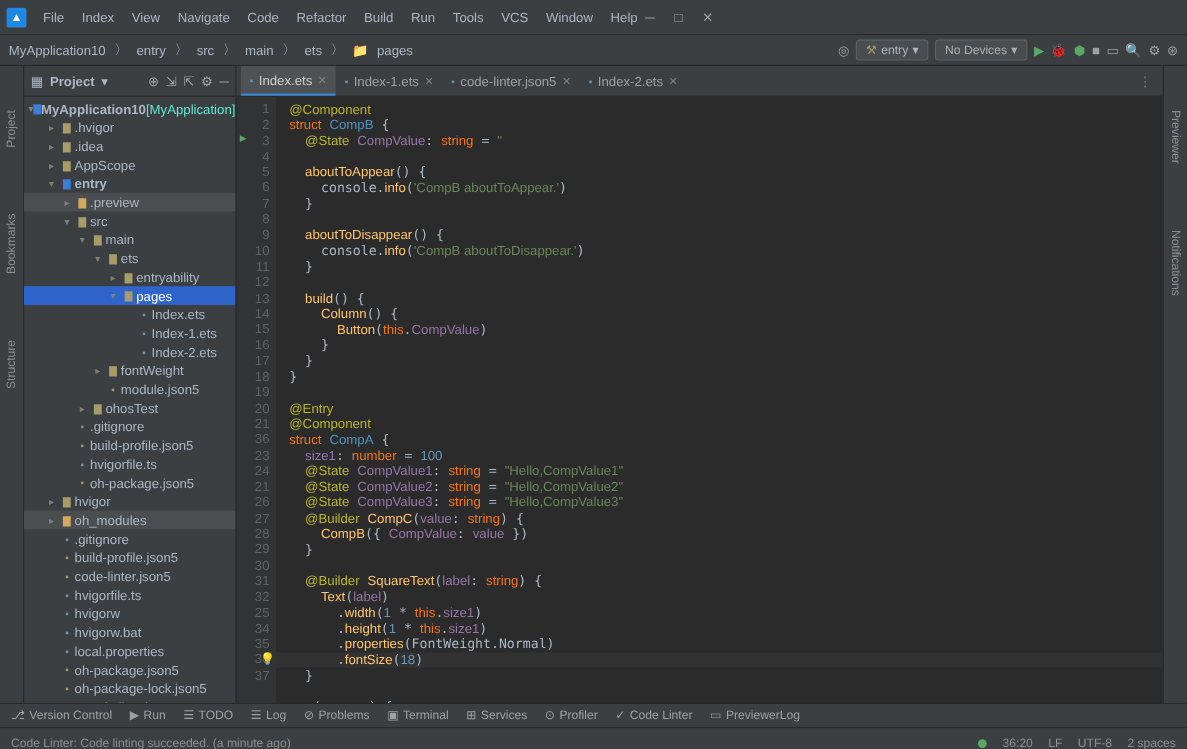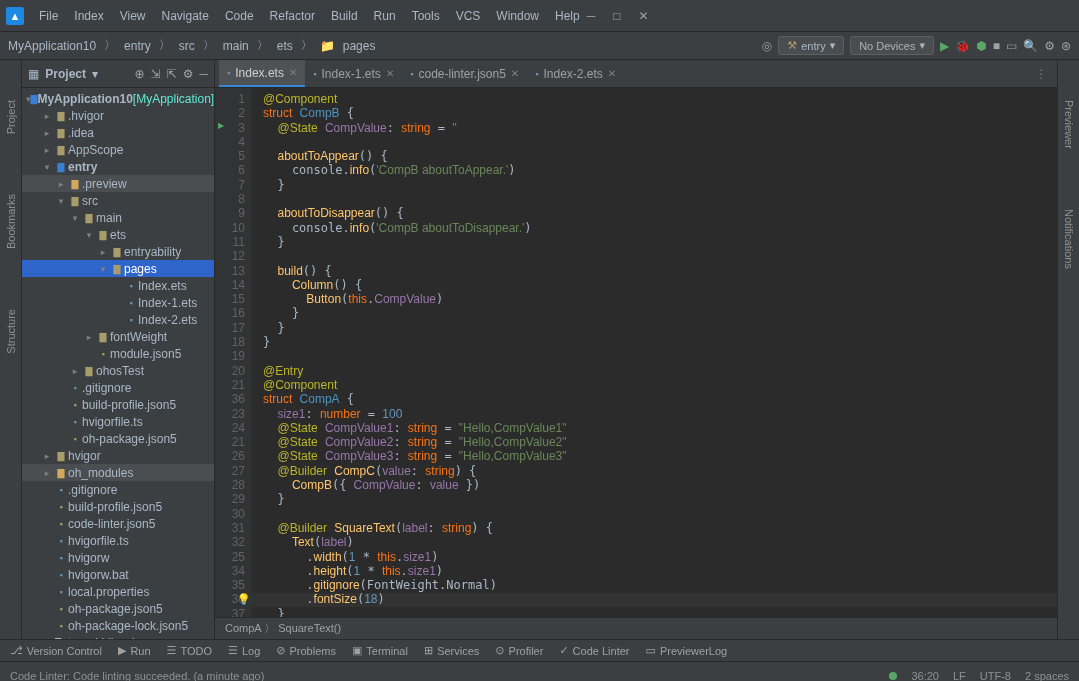--- a/index.html
+++ b/index.html
@@ -412,27 +412,26 @@
   <span class="ann">@State</span> <span class="id">CompValue2</span>: <span class="kw">string</span> = <span class="str">"Hello,CompValue2"</span>
   <span class="ann">@State</span> <span class="id">CompValue3</span>: <span class="kw">string</span> = <span class="str">"Hello,CompValue3"</span>
   <span class="ann">@Builder</span> <span class="fn">CompC</span>(<span class="id">value</span>: <span class="kw">string</span>) {
     <span class="fn">CompB</span>({ <span class="id">CompValue</span>: <span class="id">value</span> })
   }
 
   <span class="ann">@Builder</span> <span class="fn">SquareText</span>(<span class="id">label</span>: <span class="kw">string</span>) {
     <span class="fn">Text</span>(<span class="id">label</span>)
       .<span class="fn">width</span>(<span class="num">1</span> * <span class="kw">this</span>.<span class="id">size1</span>)
       .<span class="fn">height</span>(<span class="num">1</span> * <span class="kw">this</span>.<span class="id">size1</span>)
-      .<span class="fn">gitignore</span>(FontWeight.Normal)
+      .<span class="fn">properties</span>(FontWeight.Normal)
       .<span class="fn">fontSize</span>(<span class="num">18</span>)
   }
 
    (: , : ) {</div>
     </div>
-    <div class="breadc">CompA  〉 SquareText()</div>
   </div>
   <div class="rightrail" id="rightrail">
       <span>Previewer</span>
       <span>Notifications</span>
     </div>
 </div>
 
 <div class="btmbar" id="btmbar">
     <div class="itm">
       <span>⎇</span>

